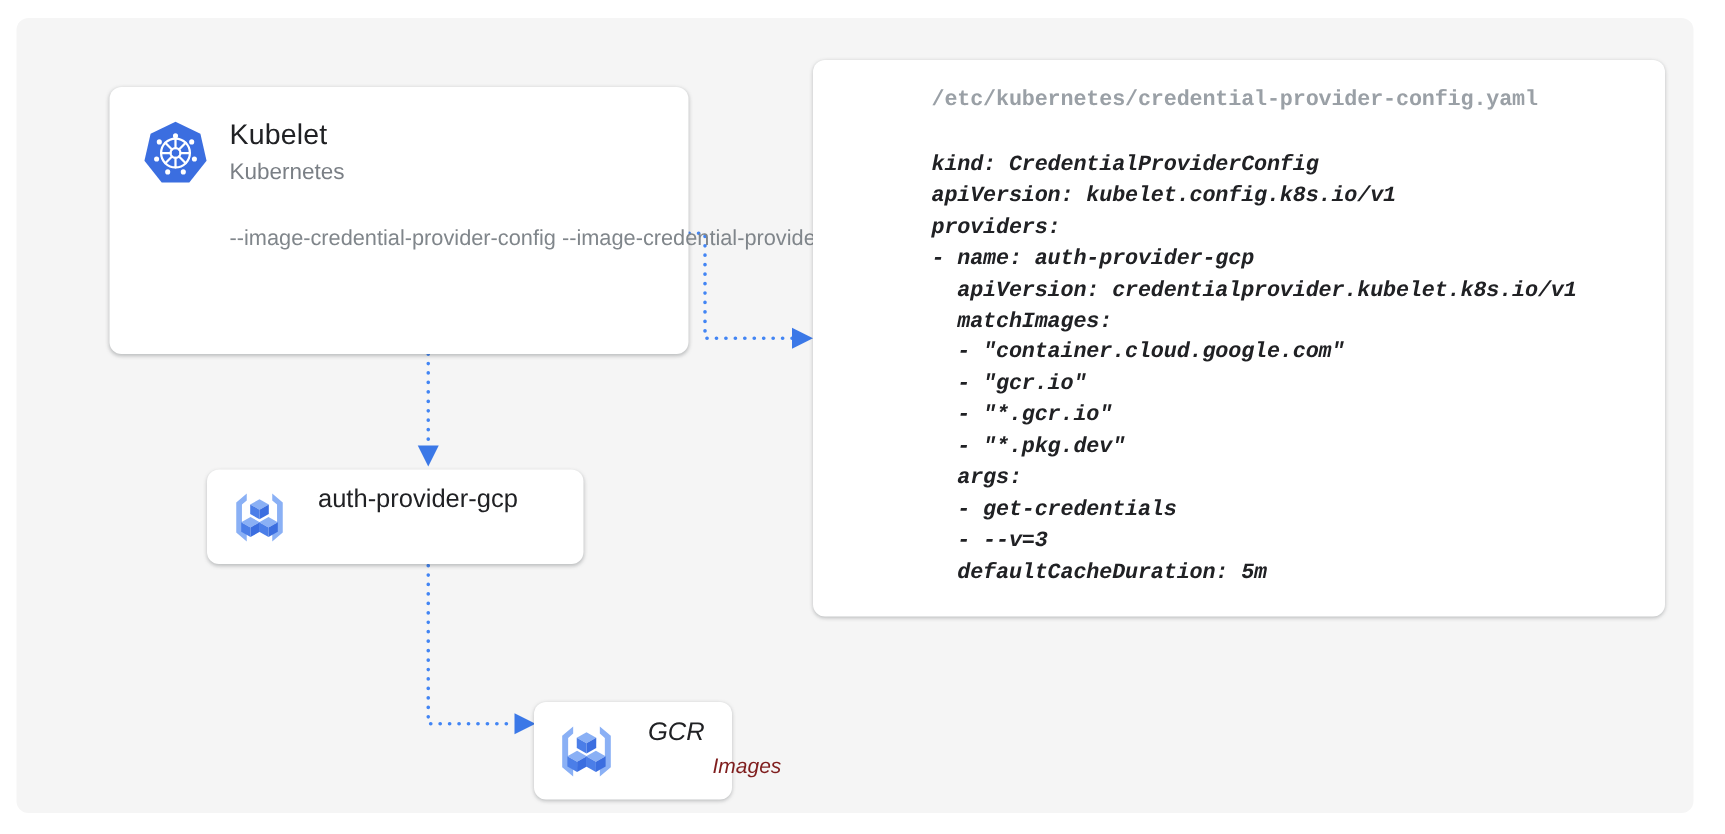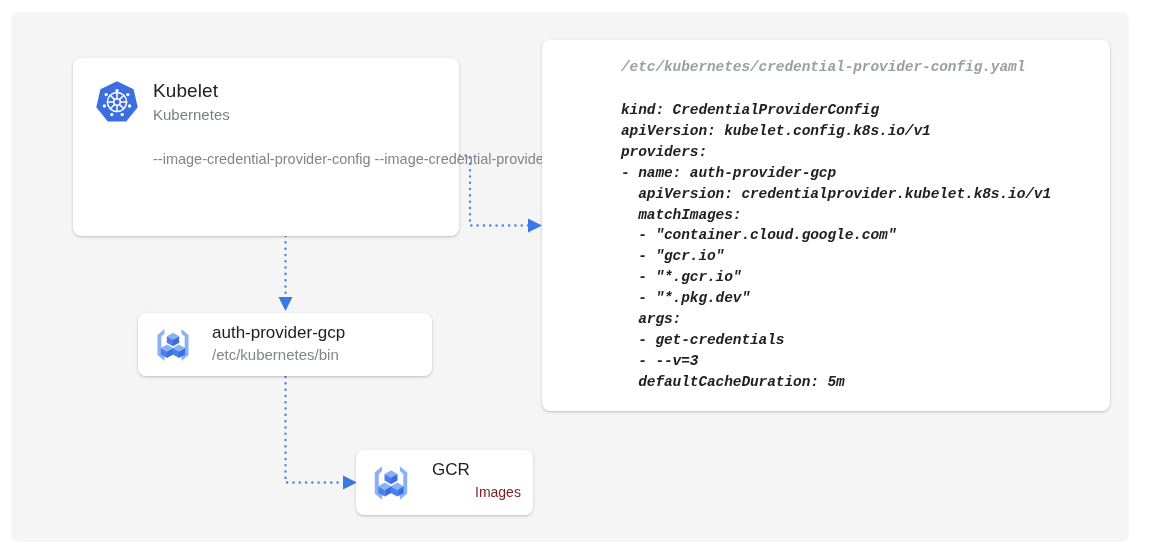--- a/index.html
+++ b/index.html
@@ -77,21 +77,21 @@
     font-size: 14.5px;
     color: #80868b;
     line-height: 24.5px;
     white-space: nowrap;
   }
 
   
   #auth-card {
     left: 138px;
     top: 313px;
-    width: 294px;
+    width: 251px;
     height: 63px;
   }
   #auth-card .reg-icon {
     position: absolute;
     left: 13px;
     top: 10px;
     width: 44px;
     height: 44px;
   }
   #auth-card .title {
@@ -109,23 +109,24 @@
     top: 31px;
     font-size: 15px;
     color: #80868b;
     line-height: 22px;
     white-space: nowrap;
   }
 
   
   #gcr-card {
     left: 356px;
-    top: 450px;
-    width: 177px;
+    top: 468px;
+    width: 132px;
     height: 65px;
+    font-style: italic;
   }
   #gcr-card .reg-icon {
     position: absolute;
     left: 12px;
     top: 10px;
     width: 46px;
     height: 46px;
   }
   #gcr-card .title {
     position: absolute;
@@ -153,21 +154,20 @@
     top: 40px;
     width: 568px;
     height: 371px;
   }
   #yaml-path {
     position: absolute;
     left: 79px;
     top: 19px;
     font-family: "Liberation Mono", "DejaVu Sans Mono", monospace;
     font-weight: bold;
-    font-style: italic;
     font-size: 14.5px;
     color: #9aa0a6;
     white-space: pre;
     letter-spacing: -0.1px;
   }
   #yaml-body {
     position: absolute;
     left: 79px;
     top: 60px;
     font-family: "Liberation Mono", "DejaVu Sans Mono", monospace;
@@ -277,21 +277,20 @@
         </g>
 
         <g>
           <polygon points="28,21.6 34.2,25.1 28,28.6 21.8,25.1" fill="#8ab0f5"></polygon>
           <polygon points="21.8,25.1 28,28.6 28,35 21.8,31.5" fill="#4b7ee8"></polygon>
           <polygon points="34.2,25.1 34.2,31.5 28,35 28,28.6" fill="#3b6ee0"></polygon>
         </g>
       </svg>
     </span>
     <div class="title">auth-provider-gcp</div>
-    <div class="subtitle">/etc/kubernetes/bin</div>
   </div>
 
   <div class="card" id="gcr-card">
     <span class="reg-icon">
       <svg viewBox="0 0 44 44" width="46" height="46">
         <path d="M13.5 6 L6.5 12 L6.5 32 L13.5 38 L13.5 33.4 L10.3 30.6 L10.3 13.4 L13.5 10.6 Z" fill="#8ab0f5"></path>
         <path d="M30.5 6 L37.5 12 L37.5 32 L30.5 38 L30.5 33.4 L33.7 30.6 L33.7 13.4 L30.5 10.6 Z" fill="#8ab0f5"></path>
         <g>
           <polygon points="22,9.8 28.2,13.3 22,16.8 15.8,13.3" fill="#8ab0f5"></polygon>
           <polygon points="15.8,13.3 22,16.8 22,23.2 15.8,19.7" fill="#4b7ee8"></polygon>

